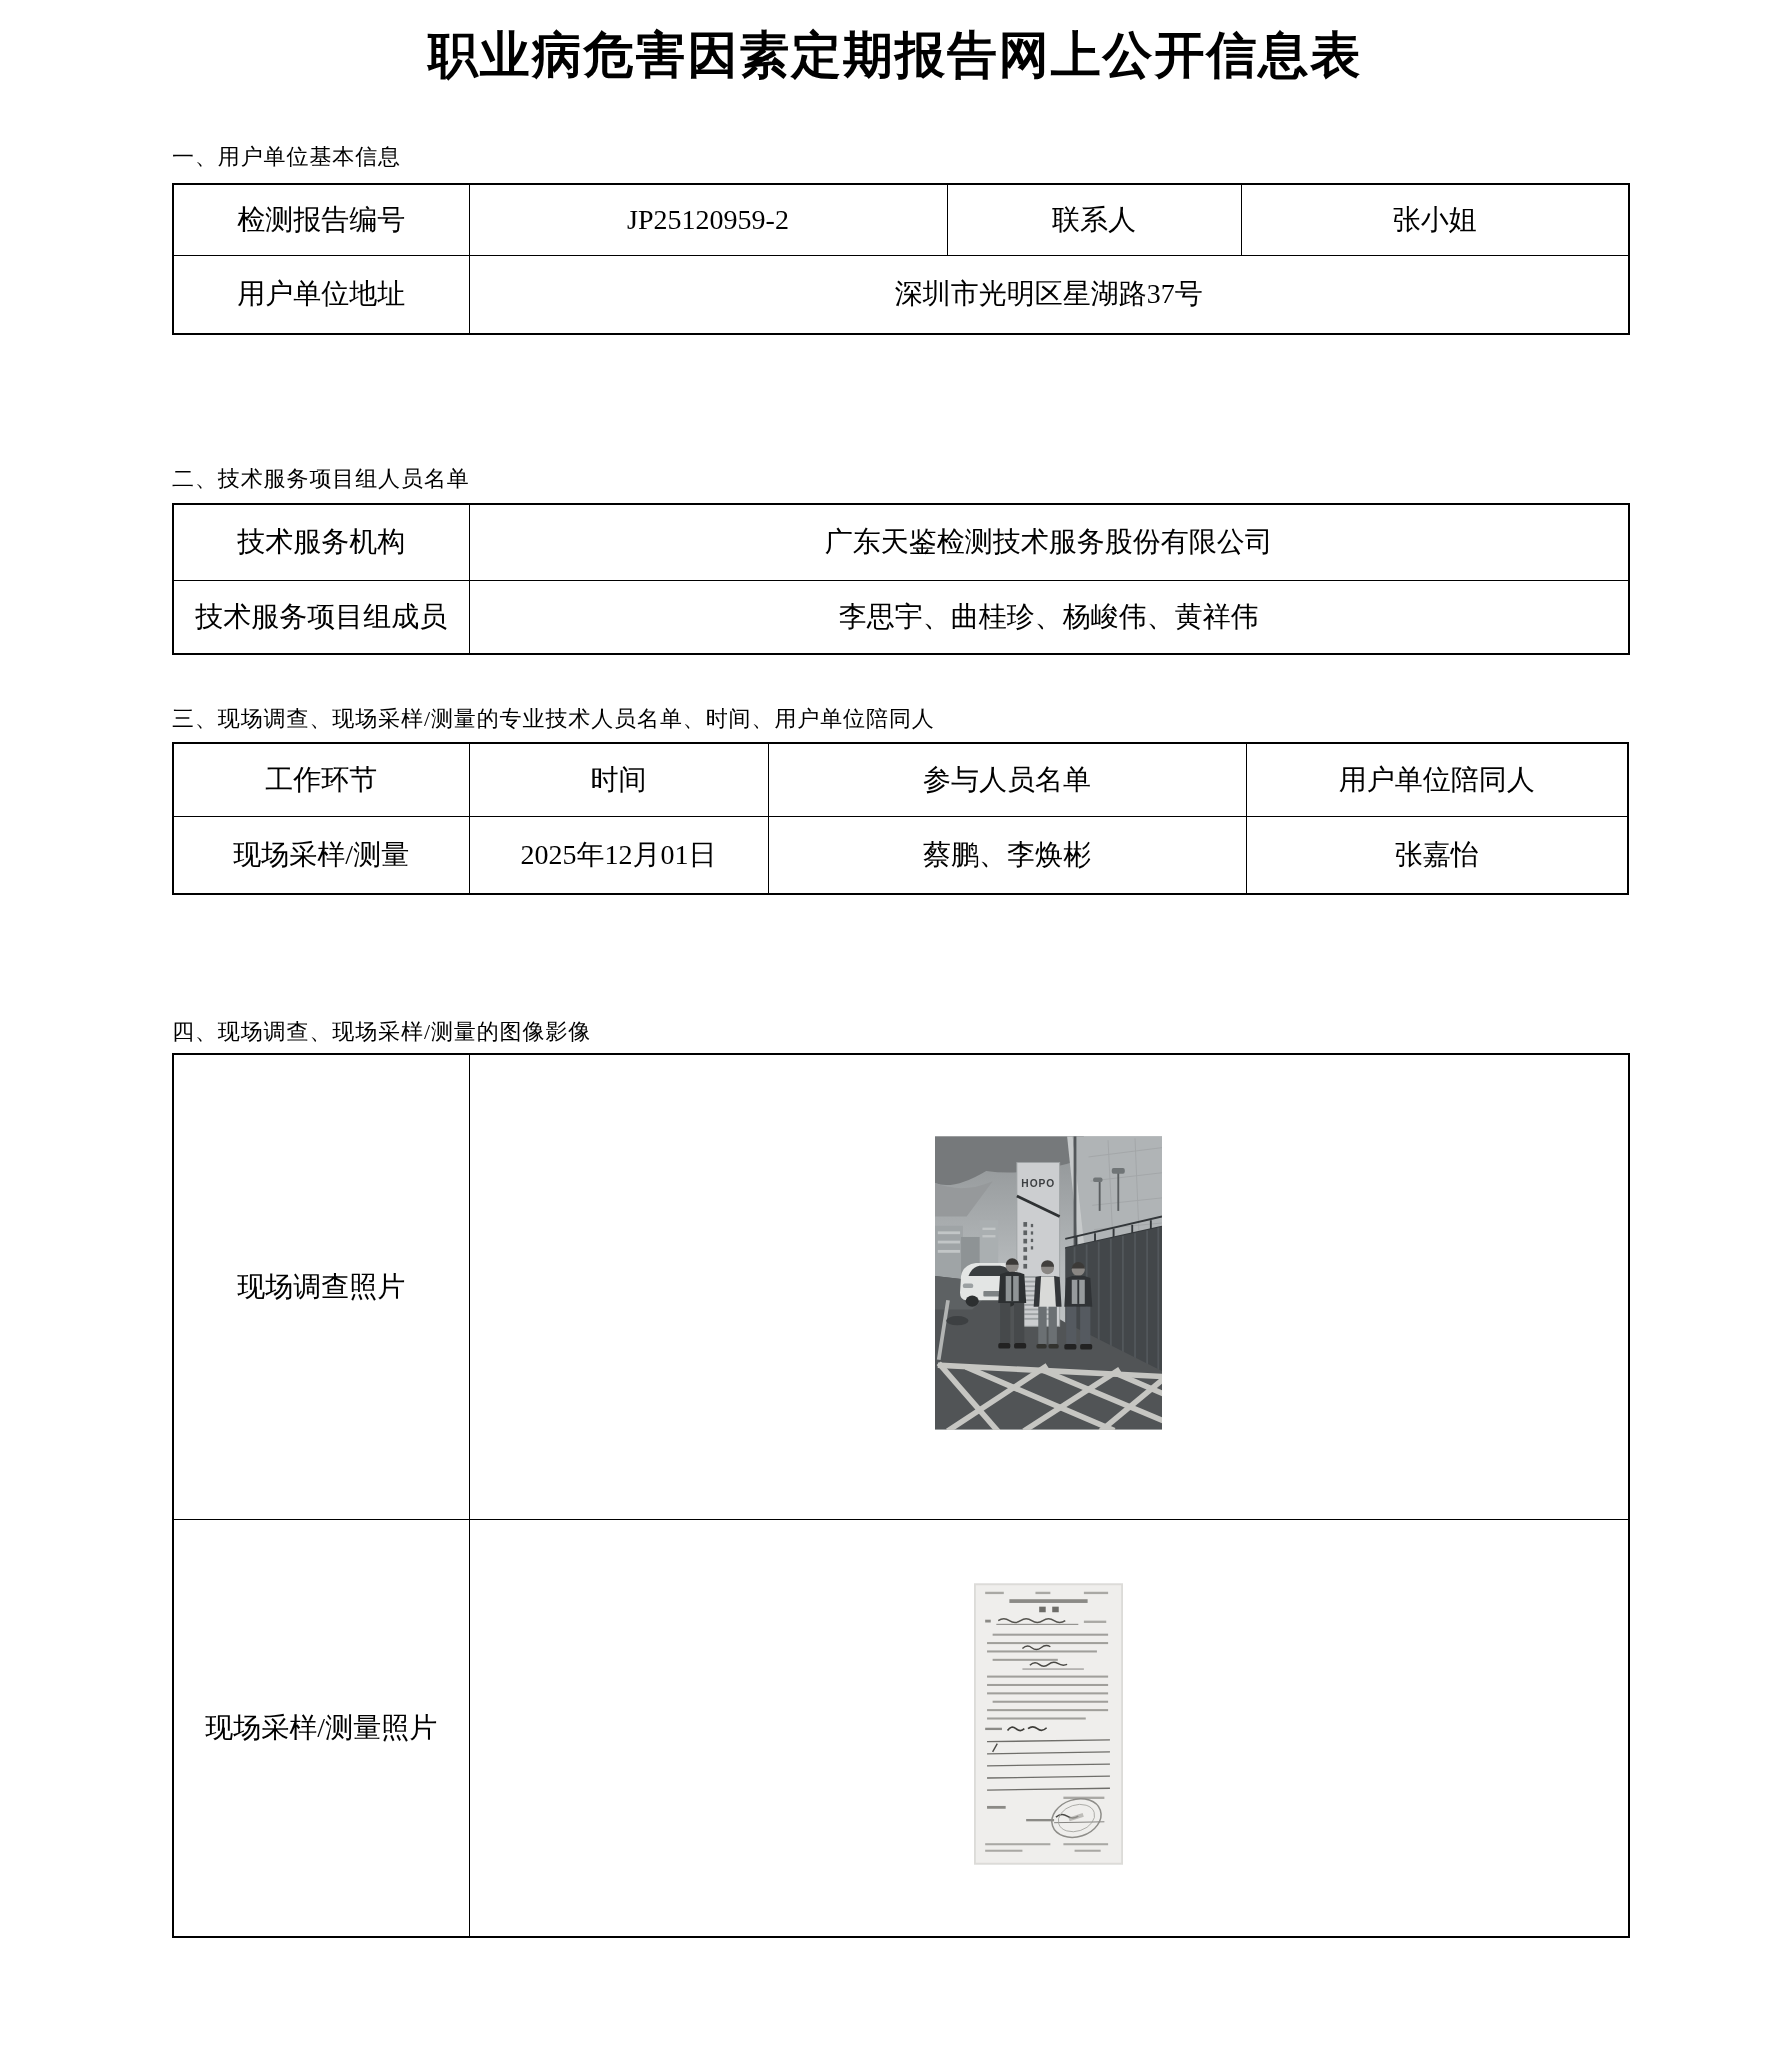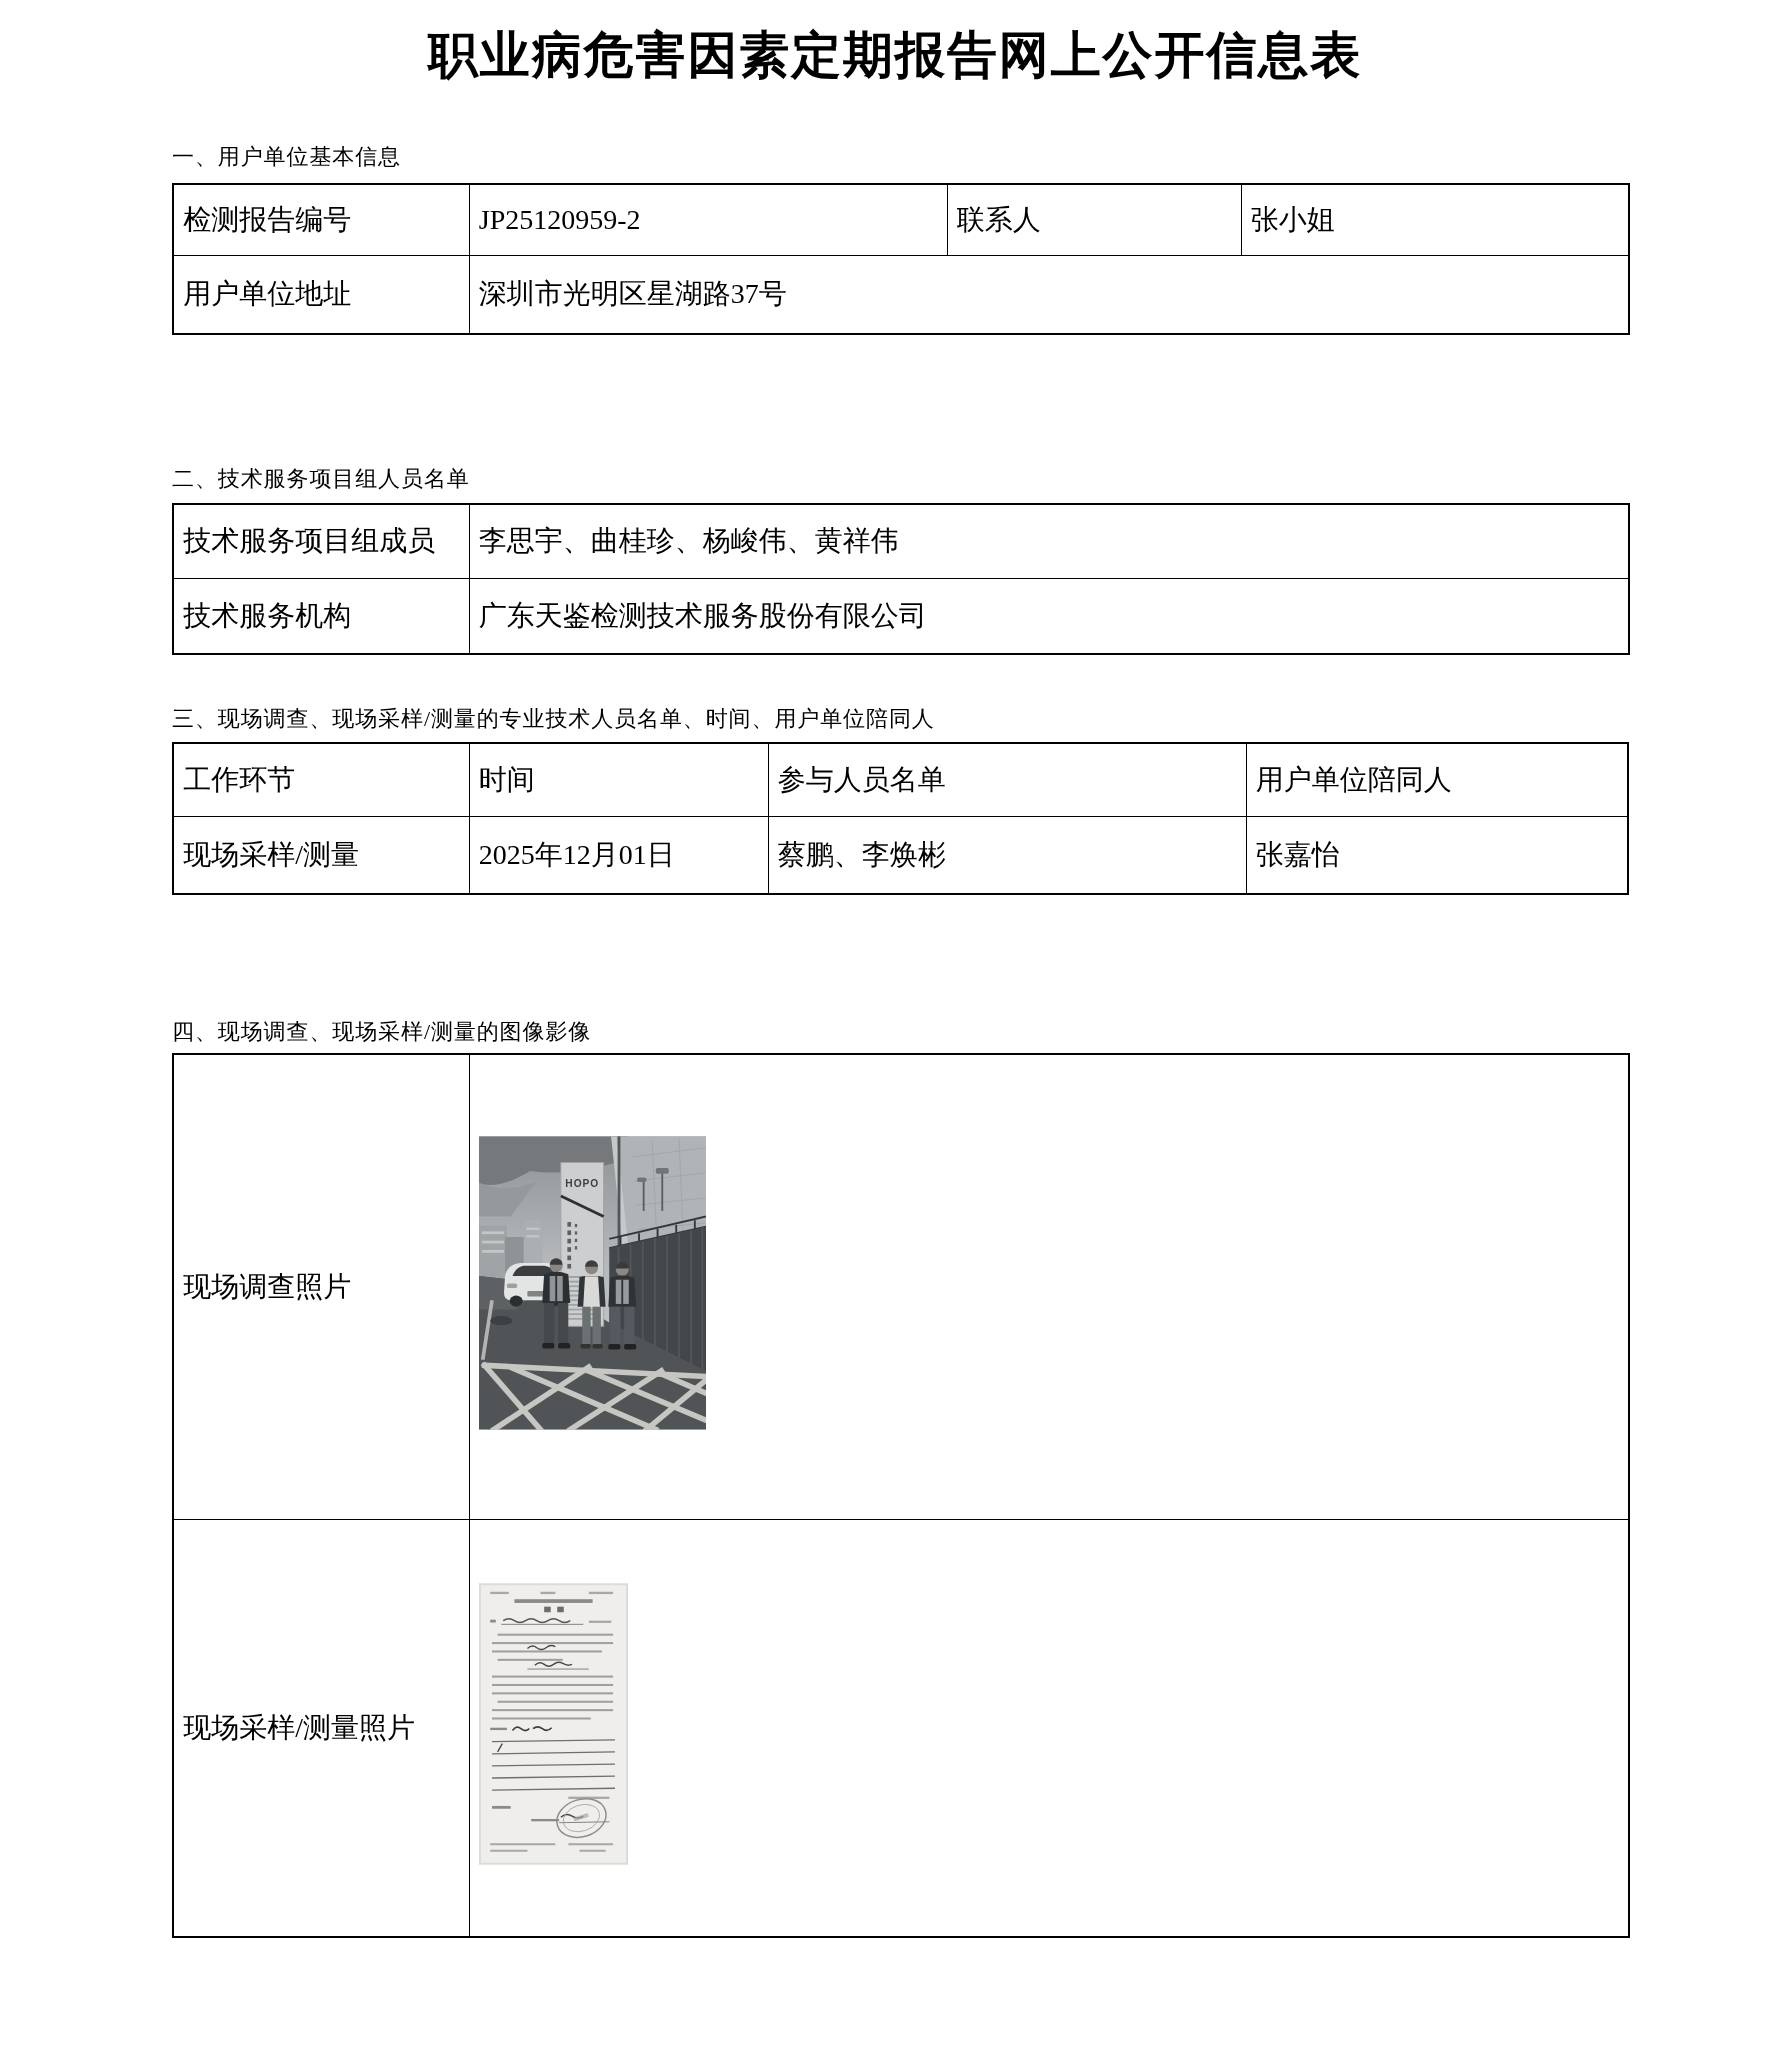--- a/index.html
+++ b/index.html
@@ -22,21 +22,21 @@
   table.form{
     position:absolute;left:172px;width:1456px;
     border-collapse:collapse;table-layout:fixed;
     border:2.8px solid #000;
   }
   #table1{top:183px;}
   #table2{top:503px;}
   #table3{top:742px;}
   #table4{top:1053px;}
   table.form td{
-    border:1.9px solid #000;text-align:left;vertical-align:middle;
+    border:1.9px solid #000;text-align:center;vertical-align:middle;
     font-size:28px;padding:0 9.3px;box-sizing:border-box;
     overflow:hidden;white-space:nowrap;
   }
   .photo-cell{text-align:center;vertical-align:middle;}
   .photo-frame{display:inline-block;line-height:0;}
   svg{display:block;}
 </style>
 </head>
 <body>
 
@@ -66,27 +66,27 @@
   </table>
 
 <div class="sec-heading" id="sec2-heading">二、技术服务项目组人员名单</div>
 
 <table class="form" id="table2">
   <colgroup>
       <col style="width:296px">
       <col style="width:1160px">
     </colgroup>
   <tbody>
-      <tr style="height:74px;">
+      <tr style="height:76px;">
+    <td>技术服务机构</td>
+    <td>广东天鉴检测技术服务股份有限公司</td>
+  </tr>
+  <tr style="height:74px;">
     <td>技术服务项目组成员</td>
     <td>李思宇、曲桂珍、杨峻伟、黄祥伟</td>
-  </tr>
-  <tr style="height:76px;">
-    <td>技术服务机构</td>
-    <td>广东天鉴检测技术服务股份有限公司</td>
   </tr>
 </tbody>
   </table>
 
 <div class="sec-heading" id="sec3-heading">三、现场调查、现场采样/测量的专业技术人员名单、时间、用户单位陪同人</div>
 
 <table class="form" id="table3">
   <colgroup>
       <col style="width:296px">
       <col style="width:299px">

